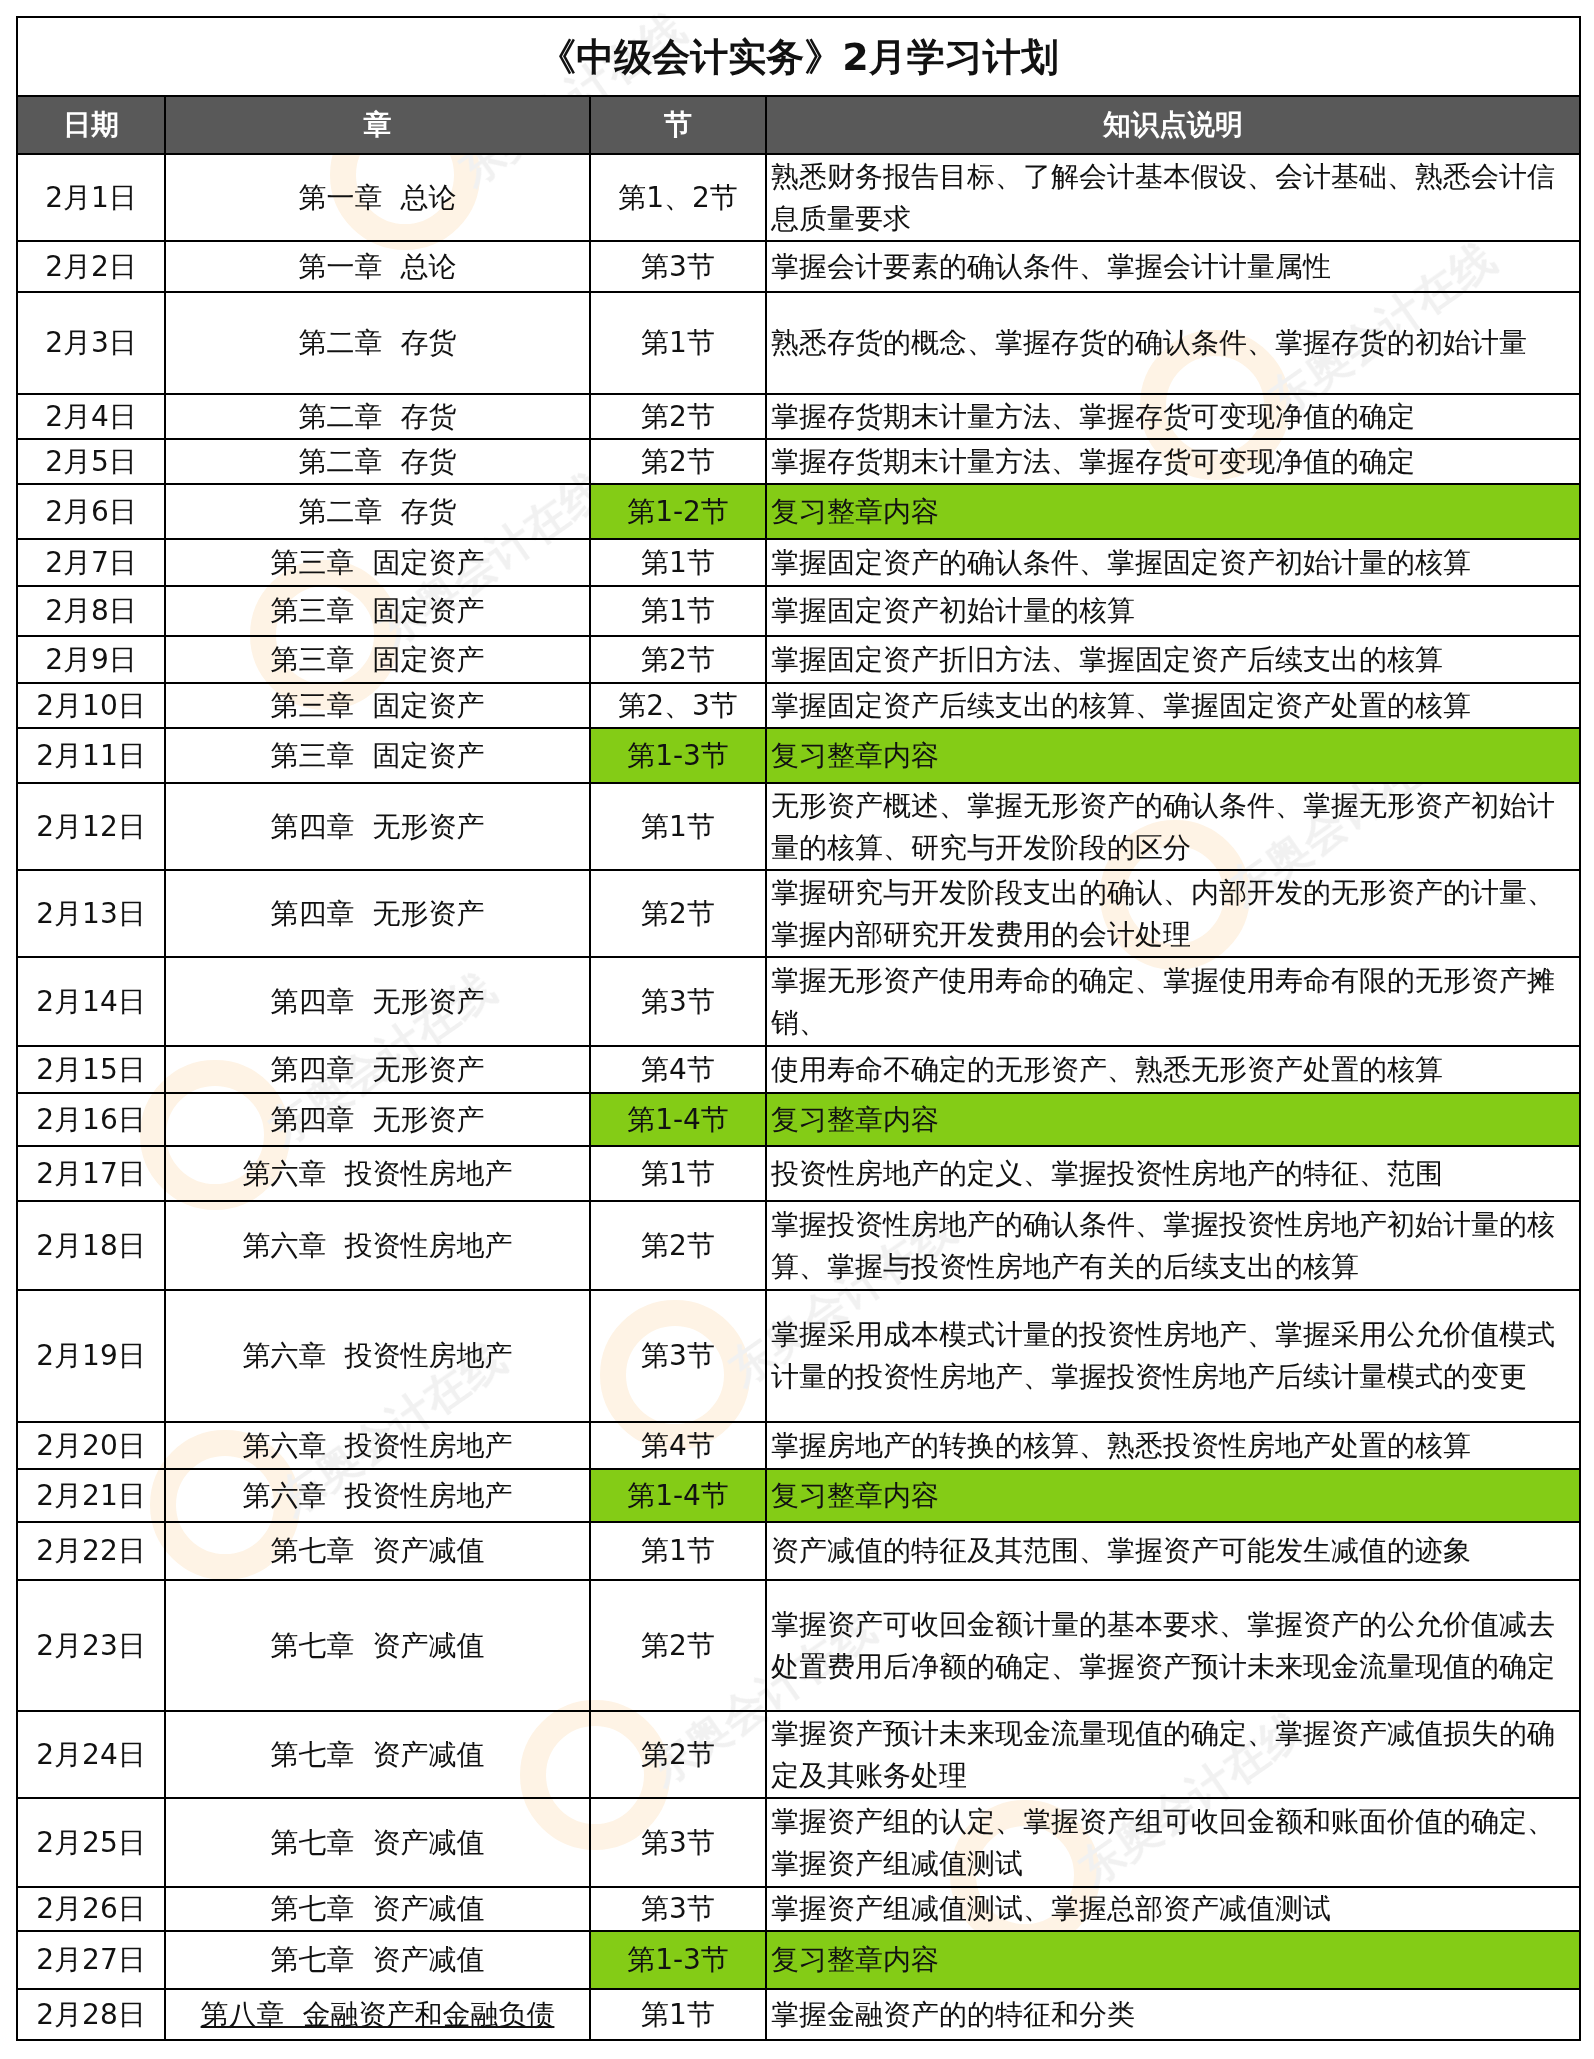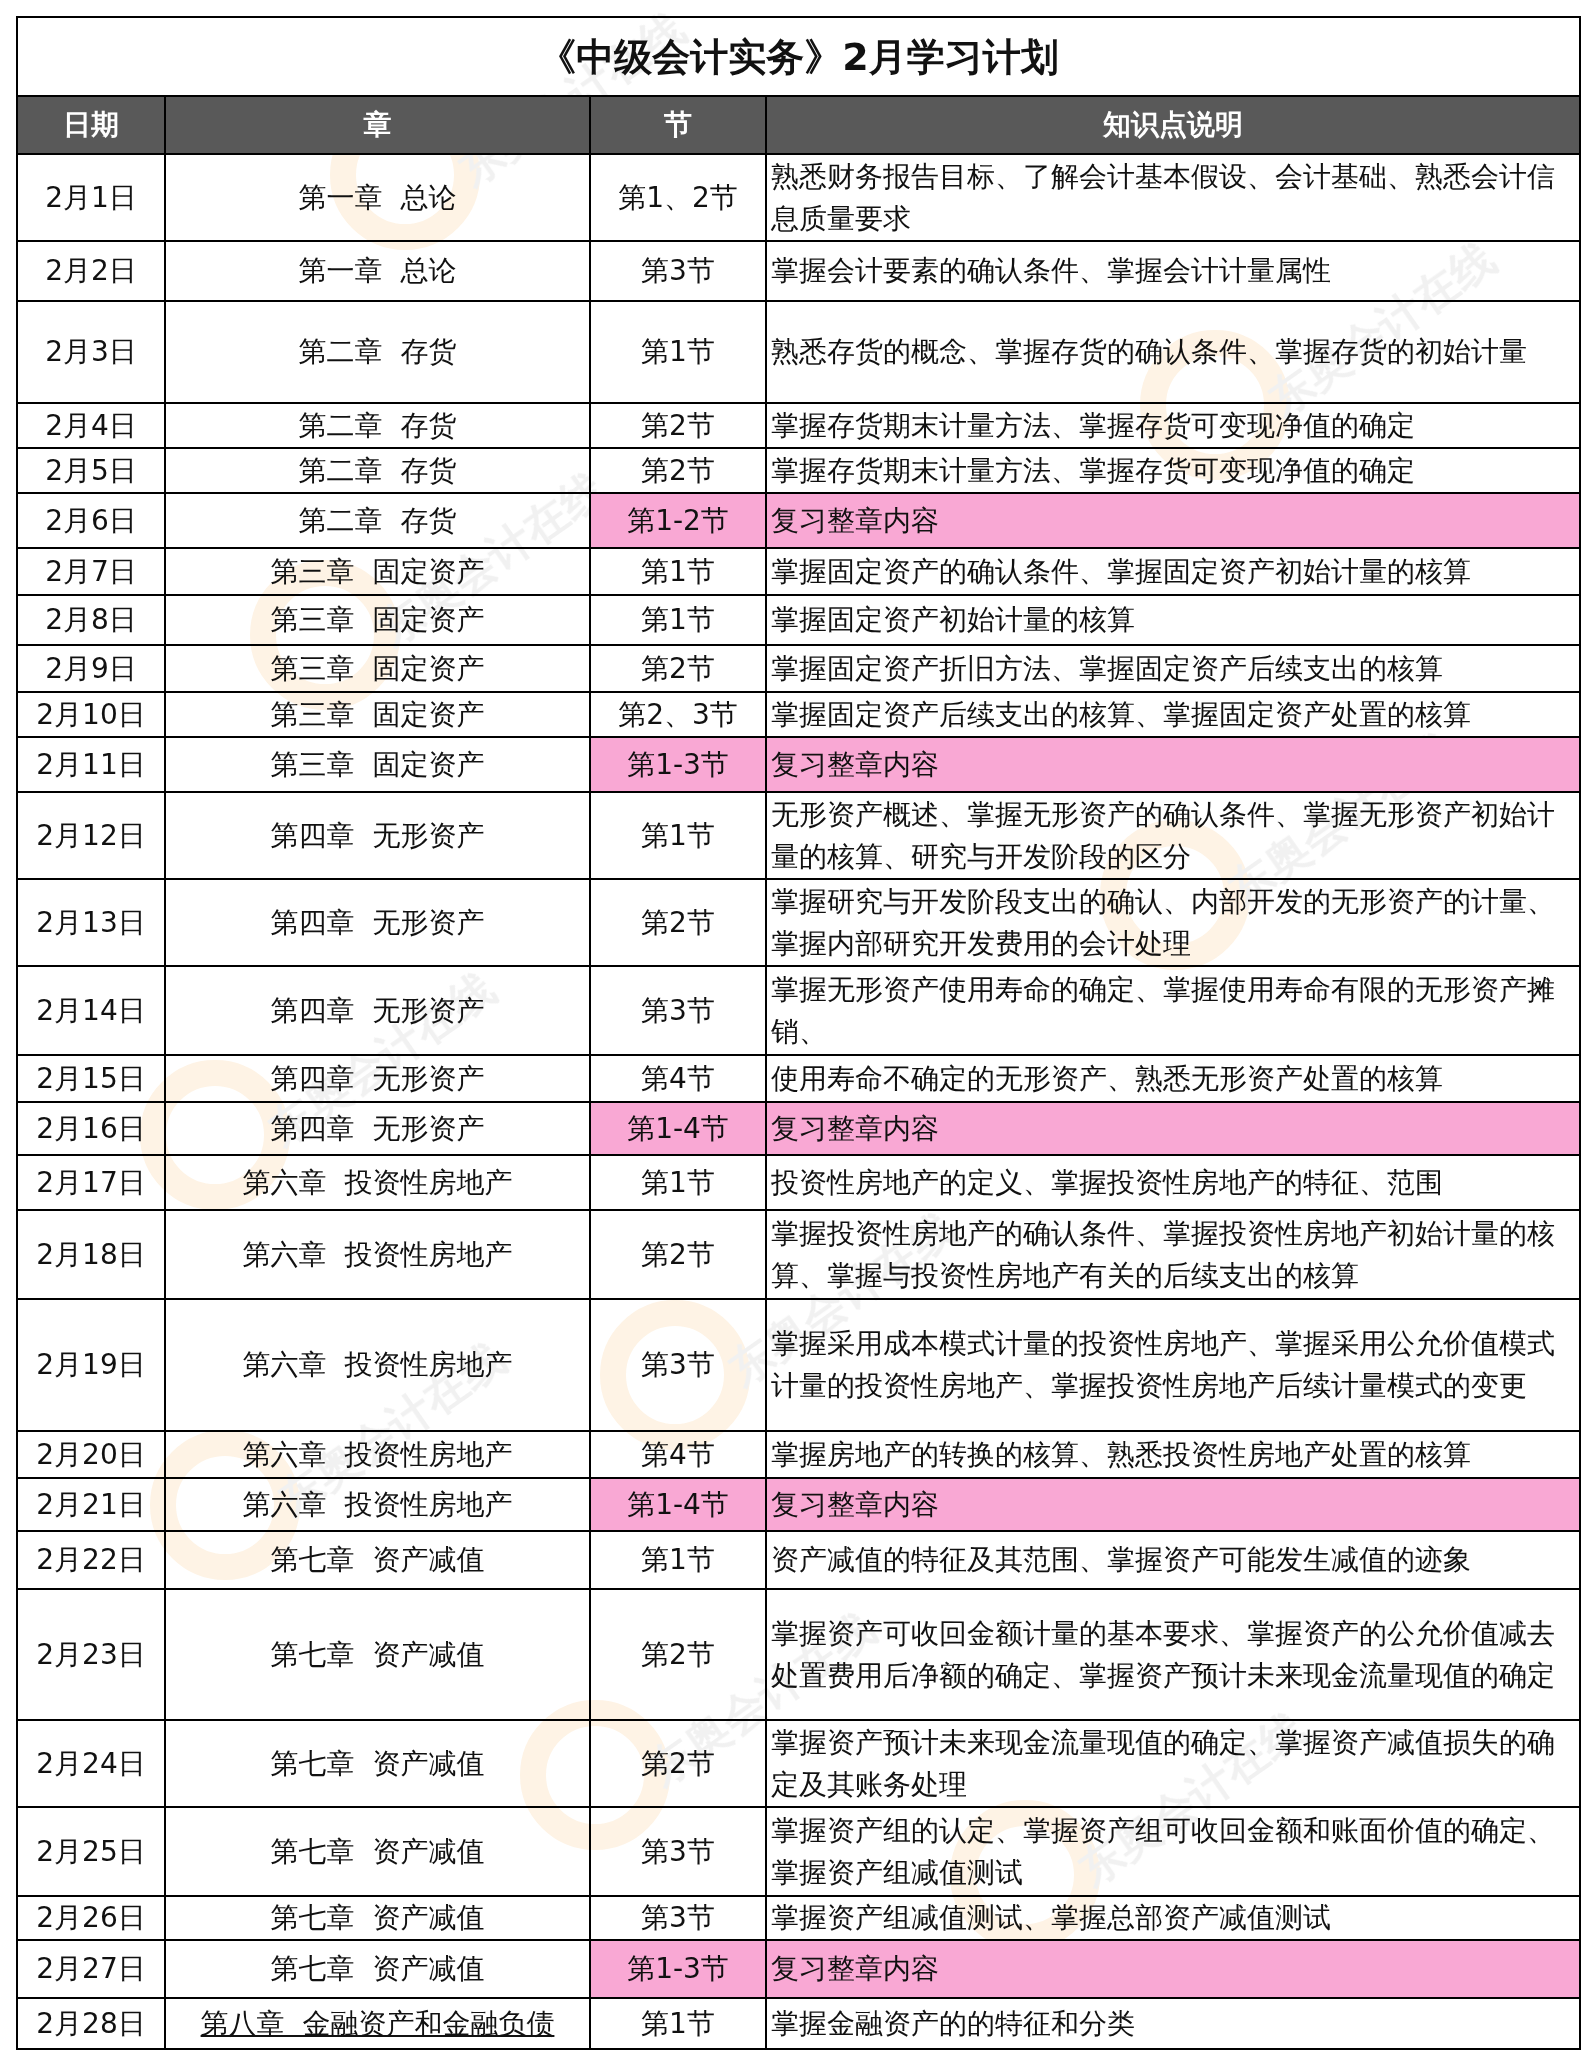--- a/index.html
+++ b/index.html
@@ -6,21 +6,21 @@
   body{width:1594px;height:2059px;position:relative;overflow:hidden;font-family:"DejaVu Sans","Liberation Sans",sans-serif;}
   .wm{position:absolute;pointer-events:none;opacity:0.12;}
   .wm .disc{width:150px;height:150px;border-radius:50%;border:26px solid #f59a23;box-sizing:border-box;}
   .wm .txt{position:absolute;left:110px;top:-30px;transform:rotate(-35deg);color:#888;font-weight:bold;font-size:44px;white-space:nowrap;}
   table{position:absolute;left:16px;top:16px;width:1563px;border-collapse:collapse;table-layout:fixed;}
   td,th{border:2px solid #000;padding:0;color:#111;font-size:28px;line-height:42px;}
   .title{height:77px;text-align:center;font-weight:bold;font-size:38px;border-width:2px;}
   th{background:#595959;color:#fff;font-weight:bold;height:56px;font-size:28px;text-align:center;}
   td.c{text-align:center;}
   td.desc{text-align:left;padding:0 4px;}
-  tr.review td.sec, tr.review td.desc{background:#f9a8d4;}
+  tr.review td.sec, tr.review td.desc{background:#84cc16;}
 </style>
 </head>
 <body>
 
 <div class="wm" style="left:330px;top:100px;">
     <div class="disc"></div>
     <div class="txt">东奥会计在线</div>
   </div>
 <div class="wm" style="left:1140px;top:330px;">
     <div class="disc"></div>
@@ -73,21 +73,21 @@
       <th>知识点说明</th>
     </tr>
   </thead>
   <tbody id="rows">
       <tr style="height: 87px;">
         <td class="c">2月1日</td>
         <td class="c" style="white-space: pre;">第一章  总论</td>
         <td class="c sec">第1、2节</td>
         <td class="desc">熟悉财务报告目标、了解会计基本假设、会计基础、熟悉会计信息质量要求</td>
       </tr>
-      <tr style="height: 60px;">
+      <tr style="height: 51px;">
         <td class="c">2月2日</td>
         <td class="c" style="white-space: pre;">第一章  总论</td>
         <td class="c sec">第3节</td>
         <td class="desc">掌握会计要素的确认条件、掌握会计计量属性</td>
       </tr>
       <tr style="height: 102px; padding-left: 16px;">
         <td class="c">2月3日</td>
         <td class="c" style="white-space: pre;">第二章  存货</td>
         <td class="c sec">第1节</td>
         <td class="desc">熟悉存货的概念、掌握存货的确认条件、掌握存货的初始计量</td>

